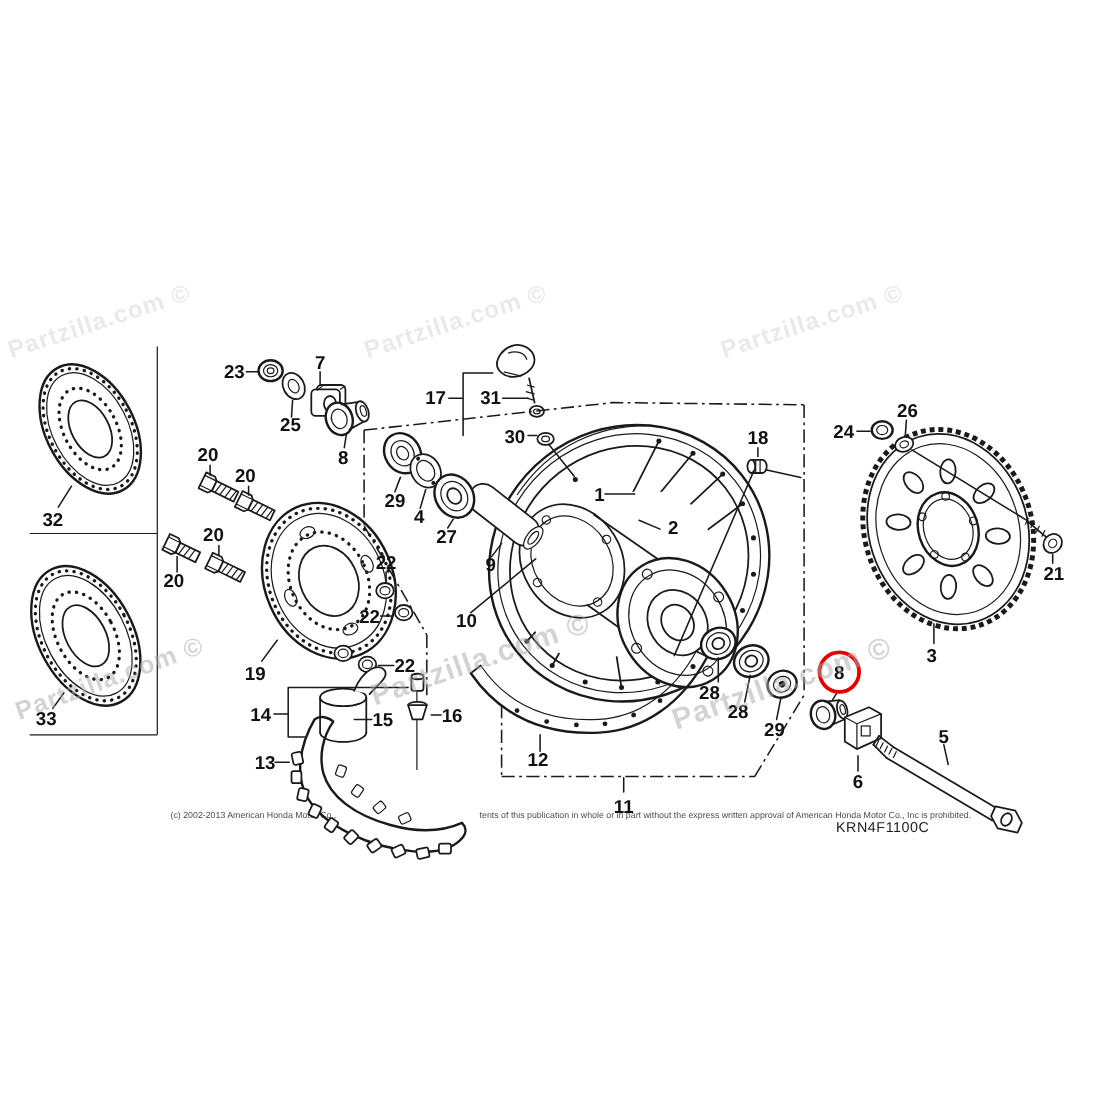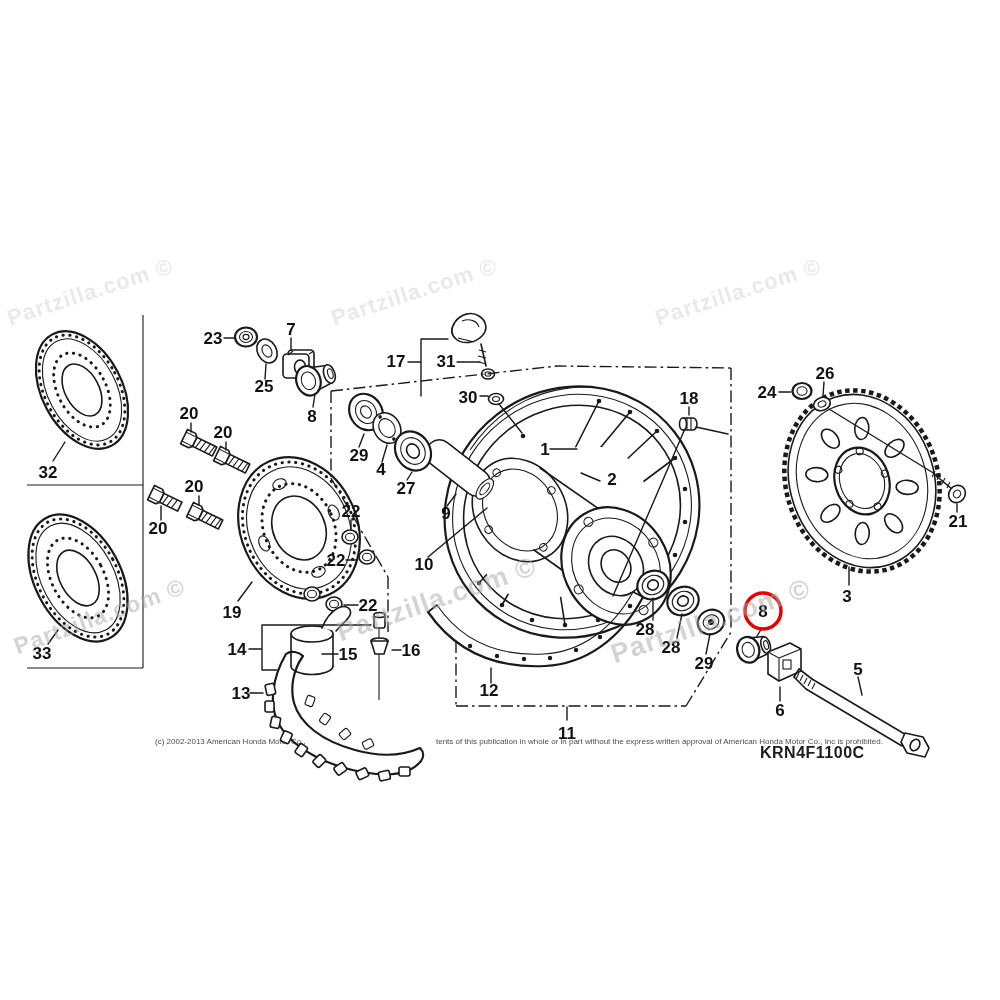--- a/index.html
+++ b/index.html
@@ -1,19 +1,19 @@
 <!DOCTYPE html>
 <html><head>
 <meta charset="utf-8">
 <style>
   html,body{margin:0;padding:0;background:#fff;}
   .canvas{position:relative;width:1000px;height:1000px;background:#fff;overflow:hidden;
           font-family:"Liberation Sans",sans-serif;}
   .footer-text{position:absolute;white-space:nowrap;color:#4d4d4d;font-size:8px;z-index:0;}
-  .diagram-code{position:absolute;white-space:nowrap;color:#1c1c1c;font-size:16px;font-weight:700;
+  .diagram-code{position:absolute;white-space:nowrap;color:#1c1c1c;font-size:13px;font-weight:400;
                 letter-spacing:.5px;z-index:3;}
   .wm{position:absolute;white-space:nowrap;color:#a9a9a9;z-index:2;pointer-events:none;
       transform-origin:left center;font-weight:700;letter-spacing:1px;}
   svg{position:absolute;left:0;top:0;z-index:1;}
   .s{stroke:#1a1a1a;fill:none;stroke-width:1.6;stroke-linecap:round;stroke-linejoin:round;}
   .s2{stroke:#1a1a1a;fill:none;stroke-width:2.2;stroke-linecap:round;stroke-linejoin:round;}
   .sthin{stroke:#1a1a1a;fill:none;stroke-width:1.1;}
   .ld{stroke:#1a1a1a;fill:none;stroke-width:1.4;stroke-linecap:round;}
   .dd{stroke:#1a1a1a;fill:none;stroke-width:1.4;stroke-dasharray:12 4 2.5 4;}
   .dots{stroke:#1a1a1a;fill:none;stroke-width:3;stroke-dasharray:0.3 6.5;stroke-linecap:round;}

